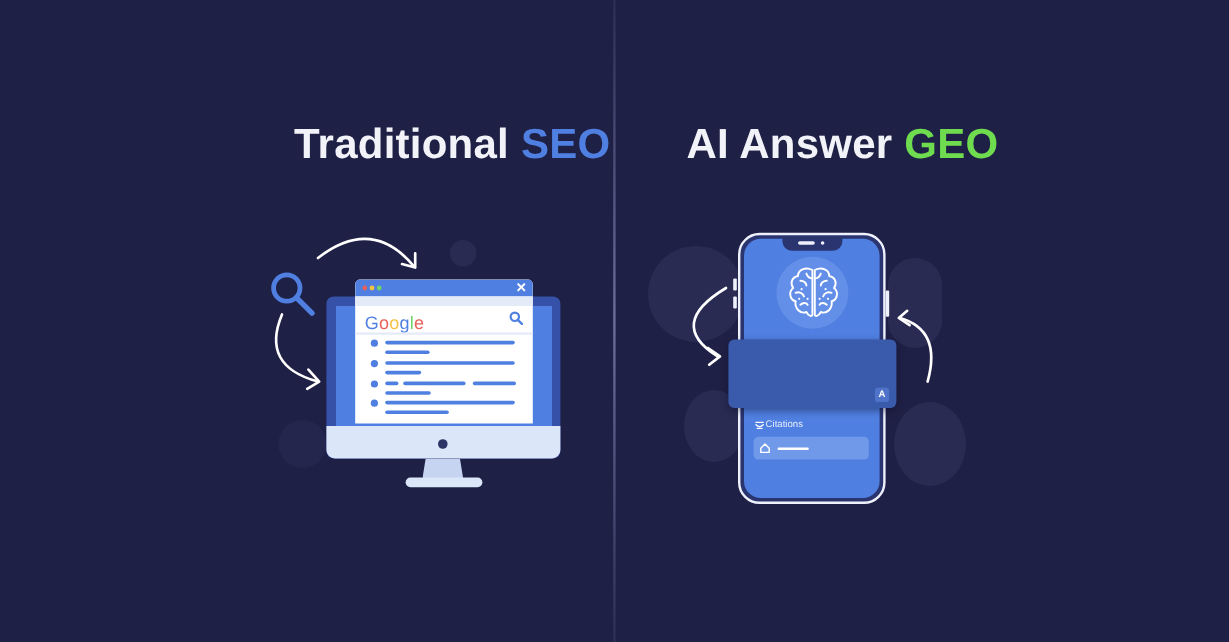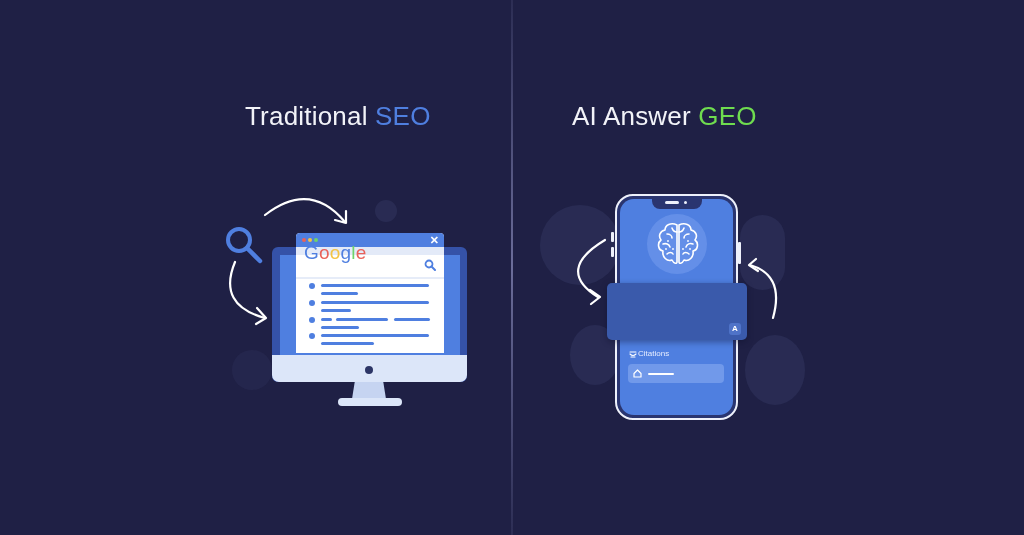--- a/index.html
+++ b/index.html
@@ -8,21 +8,21 @@
     background:#1f2045;
     font-family:"Liberation Sans", sans-serif;
     position:relative;
   }
   .abs { position:absolute; }
   .divider {
     left:511px; top:0; width:2px; height:535px;
     background:linear-gradient(to bottom, rgba(120,122,170,0.15), rgba(140,142,190,0.7) 50%, rgba(120,122,170,0.15));
   }
   .title {
-    font-weight:normal; font-size:26px; color:#f2f3f8; white-space:nowrap;
+    font-weight:bold; font-size:35px; color:#f2f3f8; white-space:nowrap;
     letter-spacing:0.2px;
   }
   .title .hl-blue { color:#4f7fe0; }
   .title .hl-green { color:#6fdc4f; }
   .deco {
     border-radius:50%; background:rgba(50,52,95,0.55);
   }
   
   .monitor-body {
     left:272px; top:247px; width:195px; height:135px;
@@ -41,21 +41,21 @@
     clip-path:polygon(8% 0, 92% 0, 100% 100%, 0 100%); }
   .monitor-base { left:338px; top:398px; width:64px; height:8px; background:#dce6f9; border-radius:4px; }
   .browser {
     left:296px; top:233px; width:148px; height:120px;
     background:#ffffff; border-radius:4px 4px 0 0; overflow:hidden;
   }
   .browser-bar { left:0; top:0; width:148px; height:14px; background:#4f7fe0; }
   .dot { top:5px; width:4px; height:4px; border-radius:50%; }
   .browser-close { right:5px; top:0px; color:#ffffff; font-size:11px; font-weight:bold; line-height:14px; }
   .browser-strip { left:0; top:14px; width:148px; height:8px; background:#e3eaf8; }
-  .google { left:8px; top:9px; font-size:19px; font-weight:normal; letter-spacing:0.2px; }
+  .google { left:8px; top:28px; font-size:15px; font-weight:normal; letter-spacing:0.2px; }
   .g-search { right:8px; top:26px; }
   .browser-sep { left:0; top:44px; width:148px; height:2px; background:#e6ecf8; }
   .res-dot { width:6px; height:6px; border-radius:50%; background:#4f7fe0; }
   .res-line { height:3px; background:#4f7fe0; border-radius:2px; }
   
   .phone {
     left:615px; top:194px; width:123px; height:226px;
     border:2px solid #eef1fb; border-radius:18px; background:#2a3570;
     box-sizing:border-box;
   }

